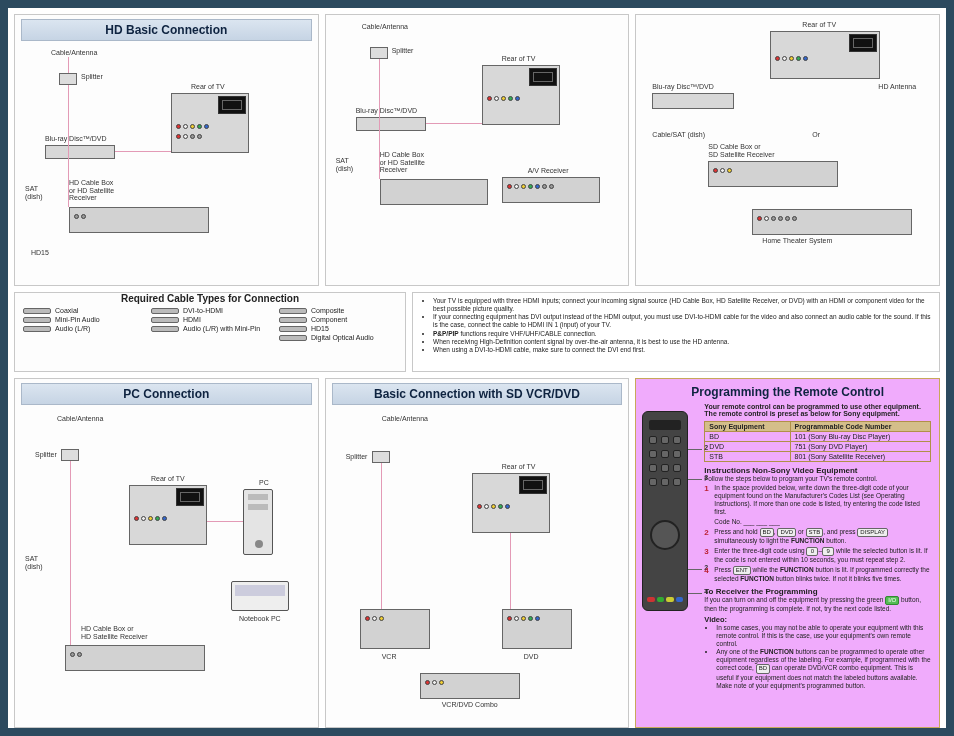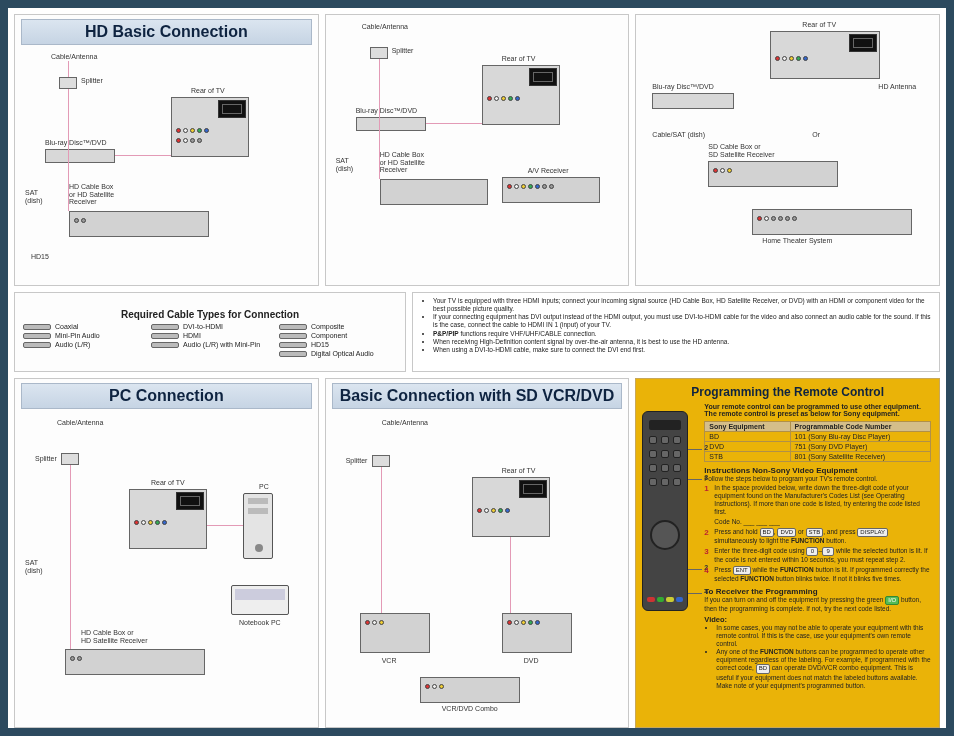--- a/index.html
+++ b/index.html
@@ -25,21 +25,21 @@
     border: 1px solid #c8c8c8;
     background: #fdfdfd;
     padding: 4px 6px 6px 6px;
     overflow: hidden;
   }
   .panel-title {
     background: linear-gradient(#dbe5f0, #c6d4e4);
     border: 1px solid #aab8c9;
     text-align: center;
     font-weight: bold;
-    font-size: 16px;
+    font-size: 12px;
     padding: 3px 0;
     color: #0e2340;
     margin-bottom: 4px;
   }
   .diagram-area {
     position: relative;
     width: 100%;
     height: calc(100% - 26px);
     font-size: 7px;
   }
@@ -95,21 +95,21 @@
   .strip-title { font-weight: bold; font-size: 10px; text-align:center; margin-bottom:3px;}
   .cable-grid{ display:grid; grid-template-columns: repeat(3,1fr); gap:2px 10px; font-size:7px;}
   .cable-item{ display:flex; align-items:center; gap:4px; white-space:nowrap;}
   .cable-swatch{ width:28px; height:6px; background:#bbb; border:1px solid #666; border-radius:2px; flex-shrink:0;}
   .notes-panel h4{ font-size:10px; font-weight:bold; margin-bottom:2px;}
   .notes-panel ul{ list-style:disc; padding-left:12px; font-size:6.5px; line-height:1.25;}
 
   
   .prog-panel{
     border:1px solid #c8a85a;
-    background:#eab308;
+    background:#f0abfc;
     padding:6px 8px;
     font-size:7px;
     position:relative;
     overflow:hidden;
   }
   .prog-title{ text-align:center; font-weight:bold; font-size:12px; color:#0e2340; margin-bottom:4px;}
   .prog-intro{ font-size:7px; font-weight:bold; margin-bottom:4px; padding-left:60px;}
   .remote-img{
     position:absolute; left:6px; top:32px; width:46px; height:200px;
     background:#444; border:1px solid #222; border-radius:6px;
@@ -284,21 +284,21 @@
             <span class="jack"></span>
             <span class="jack"></span>
             <span class="jack"></span>
           </div>
       </div>
       <span class="dlabel" style="left:120px;top:218px">Home Theater System</span>
     </div>
   </div>
 
   <div class="strip">
-    <div class="panel" style="padding:16px 8px">
+    <div class="panel" style="padding:0 8px">
       <div class="strip-title">Required Cable Types for Connection</div>
       <div class="cable-grid">
         <div class="cable-item">
             <span class="cable-swatch"></span>
             <span>Coaxial</span>
           </div>
         <div class="cable-item">
             <span class="cable-swatch"></span>
             <span>DVI-to-HDMI</span>
           </div>

